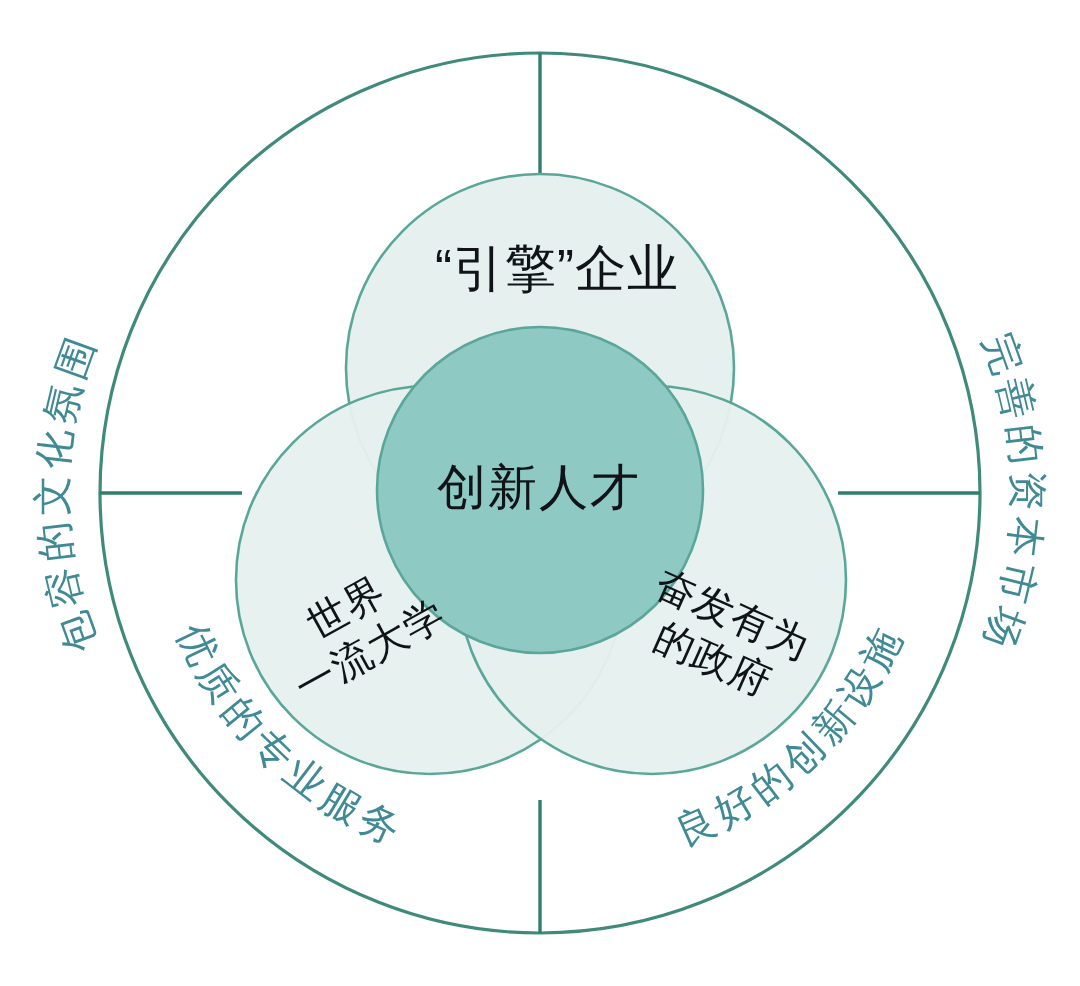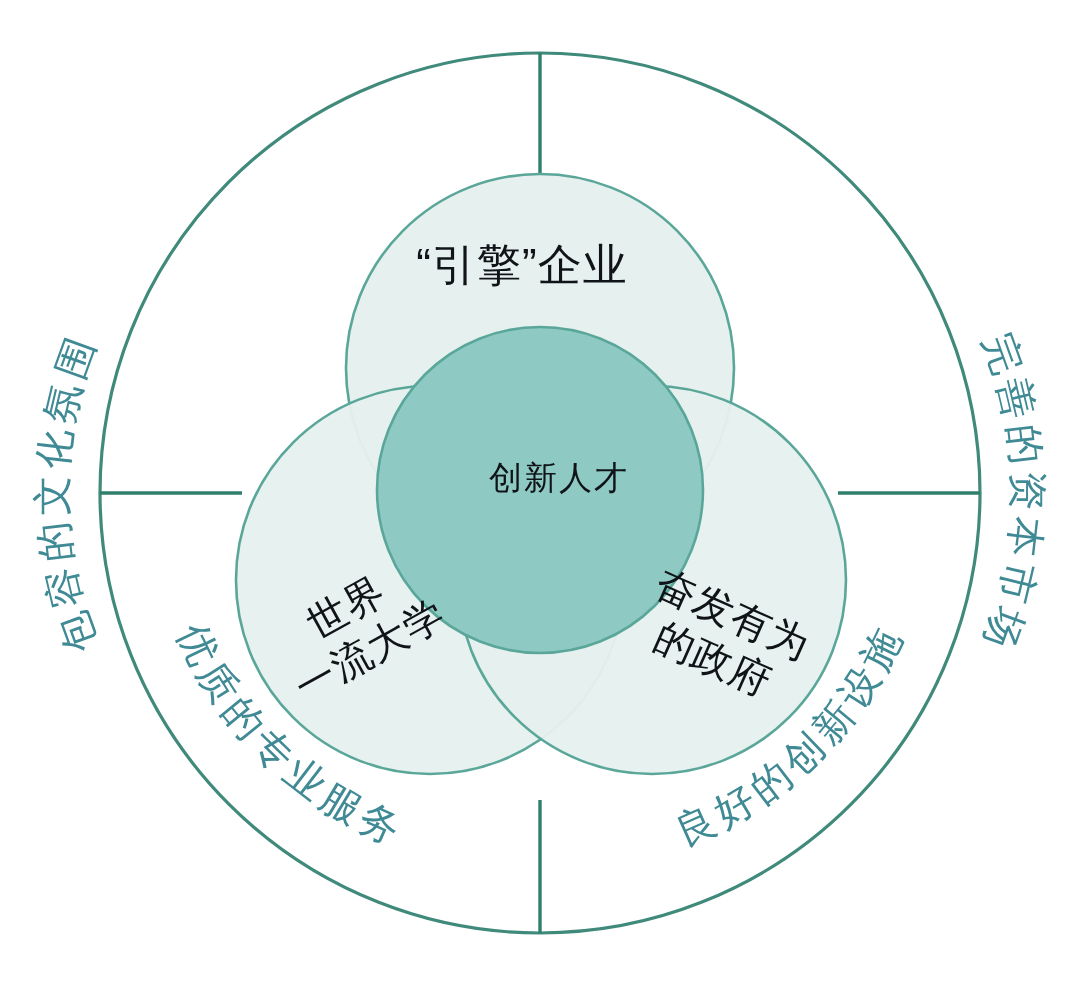--- a/index.html
+++ b/index.html
@@ -38,31 +38,31 @@
     position: absolute;
     color: #101418;
     font-family: "Liberation Sans", "DejaVu Sans", sans-serif;
     font-weight: 500;
     white-space: pre;
     line-height: 1.22;
     text-align: center;
     user-select: none;
   }
   #label-engine {
-    left: 322px;
+    left: 357px;
     top: 238px;
     width: 400px;
-    font-size: 44px;
+    font-size: 51px;
     letter-spacing: 1px;
   }
   #label-center {
-    left: 359px;
+    left: 339px;
     top: 458px;
     width: 400px;
-    font-size: 33px;
+    font-size: 49px;
     letter-spacing: 2px;
   }
   #label-university {
     left: 228px;
     top: 580px;
     width: 260px;
     font-size: 40px;
     letter-spacing: 1px;
     transform: rotate(-29deg);
     transform-origin: 50% 50%;

